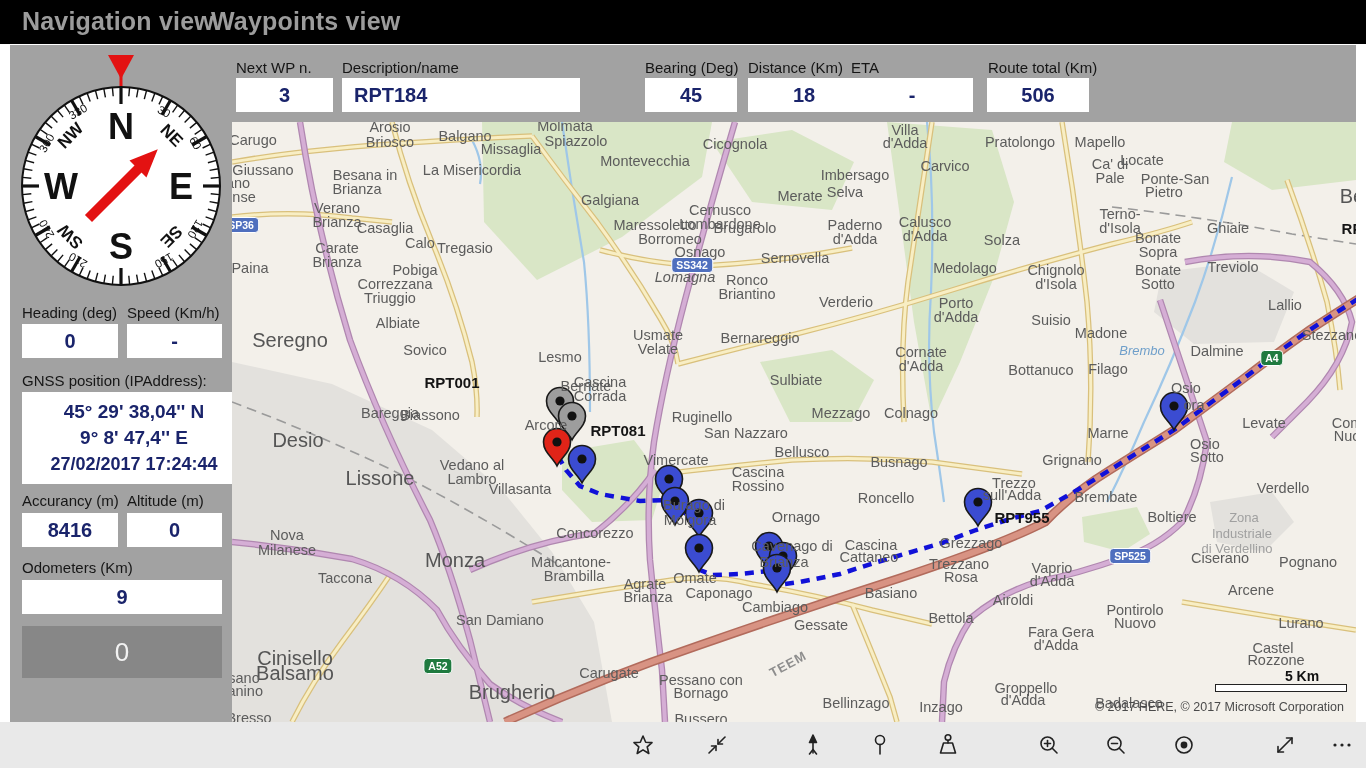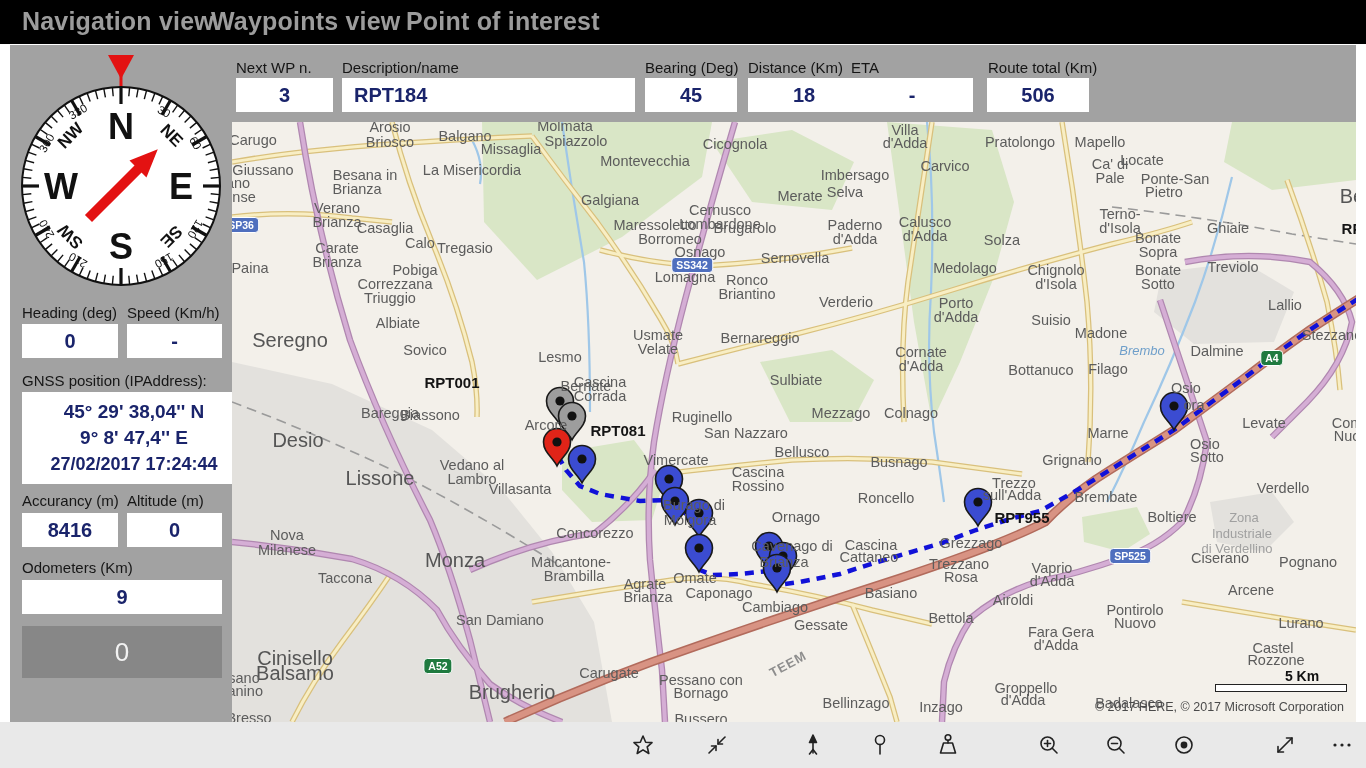--- a/index.html
+++ b/index.html
@@ -51,30 +51,29 @@
   .tbicon svg{stroke:#222;fill:none;stroke-width:1.6;stroke-linecap:round;stroke-linejoin:round;}
 </style>
 </head>
 <body>
 
 <div id="app">
 
   <div id="titlebar">
     <span class="navtab" style="left:22px">Navigation view</span>
     <span class="navtab" style="left:211px">Waypoints view</span>
-    <span class="navtab" style="left:406px">Point of interest</span>
   </div>
 
   <div id="panel"></div>
 
   <span class="fld-label" style="left:236px;top:59px">Next WP n.</span>
   <div class="fld-box" style="left:236px;top:78px;width:97px">3</div>
 
   <span class="fld-label" style="left:342px;top:59px">Description/name</span>
-  <div class="fld-box left" style="left:342px;top:78px;width:293px">RPT184</div>
+  <div class="fld-box left" style="left:342px;top:78px;width:238px">RPT184</div>
 
   <span class="fld-label" style="left:645px;top:59px">Bearing (Deg)</span>
   <div class="fld-box" style="left:645px;top:78px;width:92px">45</div>
 
   <span class="fld-label" style="left:748px;top:59px">Distance (Km)</span>
   <div class="fld-box" style="left:748px;top:78px;width:112px">18</div>
 
   <span class="fld-label" style="left:851px;top:59px">ETA</span>
   <div class="fld-box" style="left:851px;top:78px;width:122px">-</div>
 
@@ -415,21 +414,21 @@
         <span class="ml big" style="left: 1120px; top: 74px;">Be</span>
         <span class="ml wp" style="left: 1120px; top: 106px;">RP</span>
         <span class="ml" style="left: 158px; top: 176px;">Triuggio</span>
         <span class="ml" style="left: 166px; top: 201px;">Albiate</span>
         <span class="ml" style="left: 193px; top: 228px;">Sovico</span>
         <span class="ml big" style="left: 58px; top: 218px;">Seregno</span>
         <span class="ml" style="left: 328px; top: 235px;">Lesmo</span>
         <span class="ml" style="left: 163px; top: 162px;">Correzzana</span>
         <span class="ml" style="left: 426px; top: 213px;">Usmate</span>
         <span class="ml" style="left: 426px; top: 227px;">Velate</span>
-        <span class="ml" style="left: 453px; top: 155px;">Lomagna</span>
+        <span class="ml" style="left: 453px; top: 155px; font-style: italic;">Lomagna</span>
         <span class="ml" style="left: 515px; top: 158px;">Ronco</span>
         <span class="ml" style="left: 515px; top: 172px;">Briantino</span>
         <span class="ml" style="left: 614px; top: 180px;">Verderio</span>
         <span class="ml" style="left: 724px; top: 181px;">Porto</span>
         <span class="ml" style="left: 724px; top: 195px;">d'Adda</span>
         <span class="ml" style="left: 819px; top: 198px;">Suisio</span>
         <span class="ml" style="left: 869px; top: 211px;">Madone</span>
         <span class="ml" style="left: 528px; top: 216px;">Bernareggio</span>
         <span class="ml" style="left: 689px; top: 230px;">Cornate</span>
         <span class="ml" style="left: 689px; top: 244px;">d'Adda</span>

